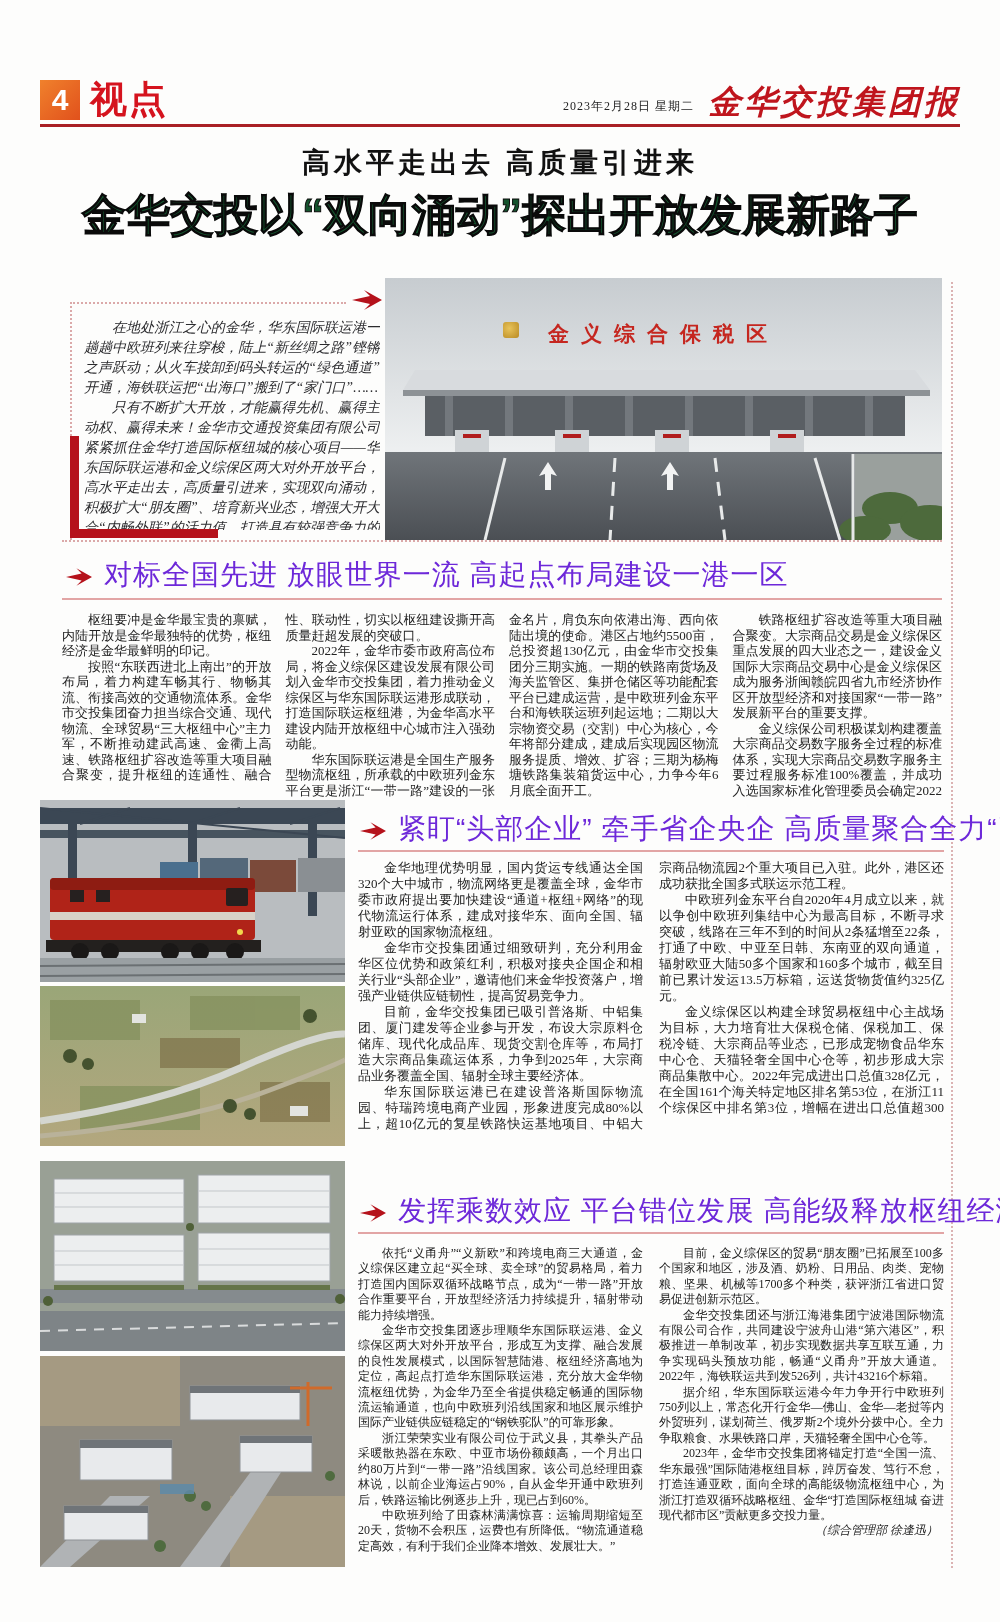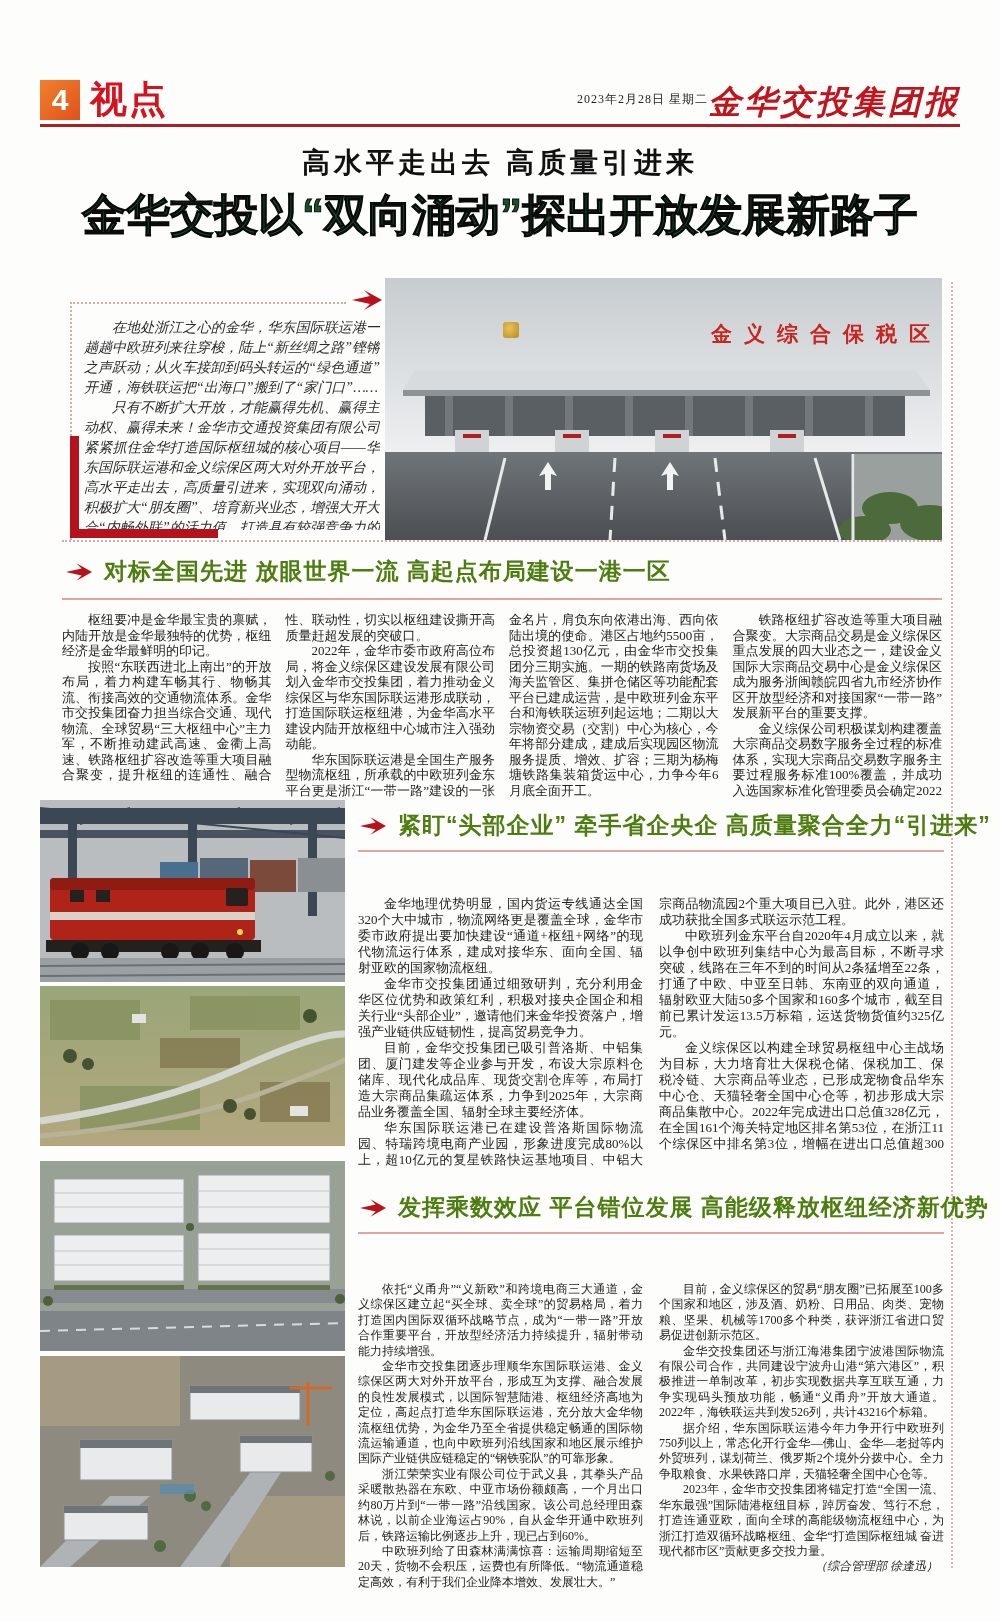--- a/index.html
+++ b/index.html
@@ -7,21 +7,21 @@
     position:relative;width:1000px;height:1622px;margin:0 auto;
     background:#fdfdfc;overflow:hidden;
     font-family:"Liberation Serif",serif;color:#1d1d1f;
   }
   
   .masthead-bar{position:absolute;left:40px;top:74px;width:920px;height:46px;display:flex;align-items:flex-end;justify-content:space-between;}
   .mh-left{display:flex;align-items:flex-end;gap:10px;}
   .page-num{width:40px;height:40px;background:linear-gradient(135deg,#f0812c,#e1511c);color:#fff;
     font-family:"Liberation Sans",sans-serif;font-weight:bold;font-size:30px;line-height:40px;text-align:center;}
   .section-label{color:#d5131e;font-family:Liberation Serif, serif;font-weight:900;font-size:37px;line-height:40px;letter-spacing:2px;}
-  .mh-right{display:flex;align-items:center;gap:0;}
+  .mh-right{display:flex;align-items:flex-end;gap:14px;}
   .date-line{font-size:12px;color:#222;padding-bottom:5px;letter-spacing:1px;}
   .paper-name{color:#bf151d;font-weight:bold;font-style:italic;font-size:33px;line-height:36px;letter-spacing:3px;font-family:"Liberation Serif",serif;}
   .head-rule{position:absolute;left:40px;top:124px;width:920px;height:3px;background:#a92025;}
   
   .kicker{position:absolute;left:0;top:144px;width:1000px;text-align:center;
     font-family:"Liberation Sans",sans-serif;font-weight:bold;font-size:28px;color:#111;letter-spacing:4px;}
   .main-title{position:absolute;left:0;top:186px;width:1000px;text-align:center;
     font-family:"Liberation Sans",sans-serif;font-weight:900;font-size:44px;color:#14532d;letter-spacing:0px;
     -webkit-text-stroke:1px #0a0a0a;}
   
@@ -32,36 +32,36 @@
   .lead-text{position:absolute;left:14px;top:22px;width:296px;height:212px;overflow:hidden;
     font-style:italic;font-size:14px;line-height:20px;text-align:justify;color:#2b2b2e;}
   .lead-text p{margin:0;text-indent:2em;}
   .lead-corner-v{position:absolute;left:0px;top:140px;width:9px;height:102px;background:#b5121b;}
   .lead-corner-h{position:absolute;left:0px;top:233px;width:148px;height:9px;background:#b5121b;}
   .top-divider{position:absolute;left:62px;top:540px;width:880px;border-top:2px dotted #dba9a9;}
   .right-dotted{position:absolute;left:951px;top:282px;height:1286px;border-left:2px dotted #dcb3b3;}
   
   figure{margin:0;padding:0;position:absolute;}
   .gate-photo{left:385px;top:278px;width:557px;height:262px;}
-  .gate-sign{position:absolute;left:0;top:42px;width:100%;text-align:right;color:#c5261f;
+  .gate-sign{position:absolute;left:0;top:42px;width:100%;text-align:center;color:#c5261f;
     font-family:"Liberation Sans",sans-serif;font-weight:bold;font-size:21px;letter-spacing:12px;}
   .gate-emblem{position:absolute;left:118px;top:44px;width:16px;height:16px;background:radial-gradient(circle at 40% 40%,#e8c35a,#b98a23);border-radius:3px;}
   .photo-train{left:40px;top:800px;width:305px;height:182px;}
   .photo-aerial{left:40px;top:986px;width:305px;height:160px;}
   .photo-warehouse{left:40px;top:1161px;width:305px;height:190px;}
   .photo-construction{left:40px;top:1356px;width:305px;height:211px;}
   figure svg{display:block;}
   
-  .sec-head{position:absolute;font-family:"Liberation Sans",sans-serif;font-weight:700;font-size:23px;color:#4d7c0f;letter-spacing:1px;white-space:nowrap;}
+  .sec-head{position:absolute;font-family:"Liberation Sans",sans-serif;font-weight:400;font-size:28px;color:#6d28d9;letter-spacing:1px;white-space:nowrap;}
   .sec-arrow{display:inline-block;vertical-align:-2px;margin-right:12px;}
   .sec-underline{position:absolute;height:2px;background:#e2a5a5;}
   .sec-body{position:absolute;font-size:13px;line-height:15.5px;text-align:justify;color:#222;overflow:hidden;}
   .sec-body p{margin:0;text-indent:2em;}
   .cols4{column-count:4;column-gap:14px;}
-  .cols2{column-count:2;column-gap:16px;margin-top:36px;}
+  .cols2{column-count:2;column-gap:16px;}
   .sec1-head{left:66px;top:556px;}
   .sec1-line{left:62px;top:598px;width:880px;}
   .sec1-body{left:62px;top:612px;width:880px;height:186px;}
   .sec2-head{left:360px;top:810px;}
   .sec2-line{left:358px;top:850px;width:586px;}
   .sec2-body{left:358px;top:860px;width:586px;height:282px;line-height:16px;}
   .sec3-head{left:360px;top:1192px;}
   .sec3-line{left:358px;top:1232px;width:586px;}
   .sec3-body{left:358px;top:1246px;width:586px;height:322px;font-size:12px;line-height:15.4px;}
   .credit{text-align:right;text-indent:0 !important;font-style:italic;padding-right:6px;}

